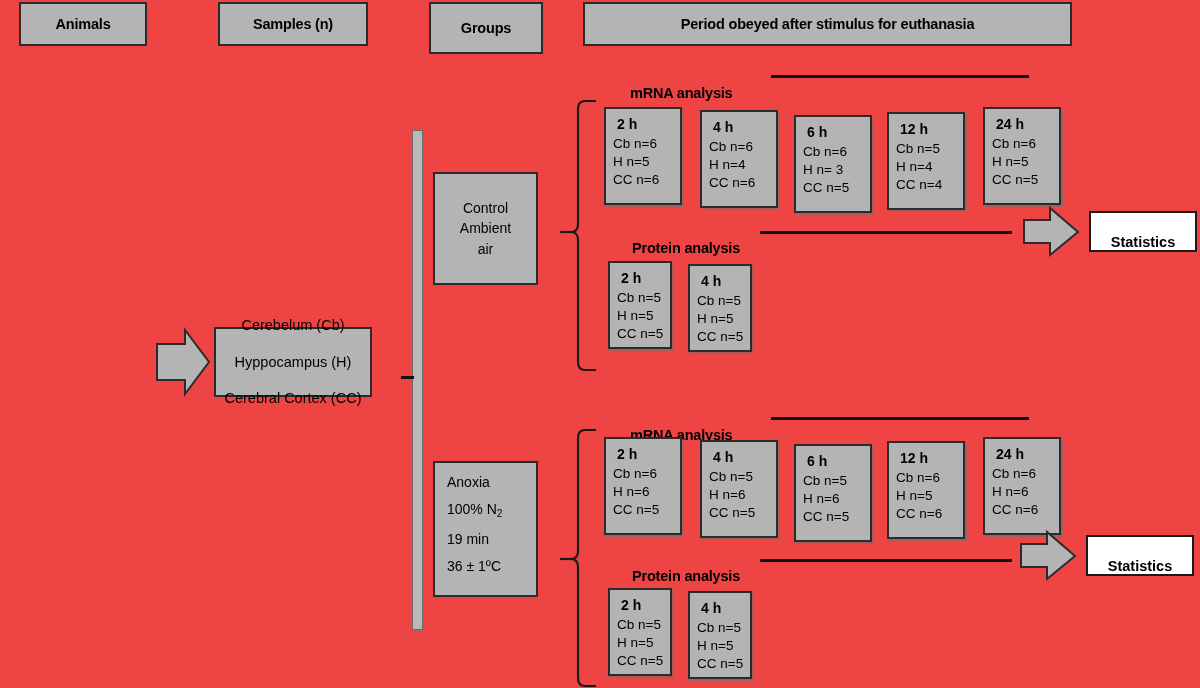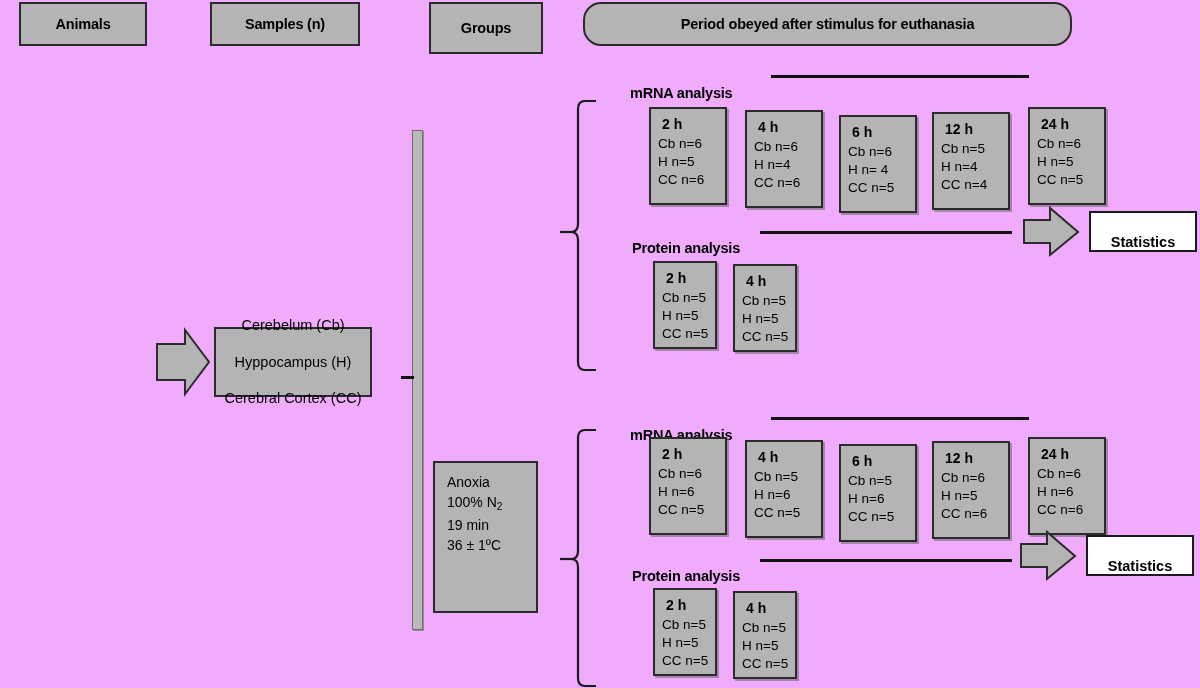--- a/index.html
+++ b/index.html
@@ -8,21 +8,21 @@
     background: #ffffff;
   }
   body {
     font-family: "Liberation Sans", sans-serif;
     -webkit-font-smoothing: antialiased;
   }
   #canvas {
     position: relative;
     width: 1200px;
     height: 688px;
-    background: #f0abfc;
+    background: #ef4444;
     overflow: hidden;
     text-decoration: underline;
   }
   .abs { position: absolute; box-sizing: border-box; }
 
   
   .gbox {
     background: #b4b4b4;
     border: 2px solid #2b2b2b;
     display: flex;
@@ -79,21 +79,20 @@
     border: 2px solid #2b2b2b;
     box-shadow: 2px 2px 0 rgba(110,110,110,0.6);
     display: flex;
     flex-direction: column;
     align-items: flex-start;
     justify-content: flex-start;
     padding: 6px 8px 0 7px;
     color: #000;
     font-size: 13.5px;
     line-height: 1.33;
-    margin-left: 45px;
   }
   .tp-box .tp-title {
     font-weight: bold;
     font-size: 14px;
     padding-left: 4px;
     margin-bottom: 1px;
   }
   .tp-box .tp-line { white-space: nowrap; }
 
   
@@ -125,41 +124,46 @@
 </style>
 </head>
 <body>
 
 <div id="canvas">
 
   <div class="abs gbox header-box" style="left:19px; top:2px; width:128px; height:44px;">
     <span>Animals</span>
   </div>
 
-  <div class="abs gbox header-box" style="left:210px; top:2px; width:150px; height:44px;">
+  <div class="abs gbox header-box" style="left:218px; top:2px; width:150px; height:44px;">
     <span>Samples (n)</span>
   </div>
 
   <div class="abs gbox header-box" style="left:429px; top:2px; width:114px; height:52px;">
     <span>Groups</span>
   </div>
 
-  <div class="abs gbox header-box" style="left:583px; top:2px; width:489px; height:44px;border-radius:18px;">
+  <div class="abs gbox header-box" style="left:583px; top:2px; width:489px; height:44px;">
     <span>Period obeyed after stimulus for euthanasia</span>
   </div>
 
 
   <div class="abs gbox info-box" style="left:214px; top:327px; width:158px; height:70px;gap:16px;">
     <span class="line">Cerebelum (Cb)</span>
     <span class="line">Hyppocampus (H)</span>
     <span class="line">Cerebral Cortex (CC)</span>
   </div>
 
-
-  <div class="abs gbox group-box left-align" style="left:433px; top:461px; width:105px; height:152px;">
+  <div class="abs gbox group-box" style="left:433px; top:172px; width:105px; height:113px;">
+    <span class="line">Control</span>
+    <span class="line">Ambient</span>
+    <span class="line">air</span>
+  </div>
+
+  <div class="abs gbox group-box left-align" style="left:433px; top:461px; width:105px; height:136px;gap:7px;">
     <span class="line">Anoxia</span>
     <span class="line">100% N<sub>2</sub></span>
     <span class="line">19 min</span>
     <span class="line">36 ± 1ºC</span>
   </div>
 
   <div class="abs vbar" style="left:412px; top:130px; width:11px; height:500px;"></div>
   <div class="stub abs" style="left:401px; top:376px; width:13px;"></div>
 
   <div class="abs section-label" style="left:630px; top:69px;">mRNA analysis</div>
@@ -173,21 +177,21 @@
   </div>
   <div class="abs tp-box" style="left:700px; top:110px; width:78px; height:98px;">
     <span class="tp-title">4 h</span>
     <span class="tp-line">Cb n=6</span>
     <span class="tp-line">H n=4</span>
     <span class="tp-line">CC n=6</span>
   </div>
   <div class="abs tp-box" style="left:794px; top:115px; width:78px; height:98px;">
     <span class="tp-title">6 h</span>
     <span class="tp-line">Cb n=6</span>
-    <span class="tp-line">H n= 4</span>
+    <span class="tp-line">H n= 3</span>
     <span class="tp-line">CC n=5</span>
   </div>
   <div class="abs tp-box" style="left:887px; top:112px; width:78px; height:98px;">
     <span class="tp-title">12 h</span>
     <span class="tp-line">Cb n=5</span>
     <span class="tp-line">H n=4</span>
     <span class="tp-line">CC n=4</span>
   </div>
   <div class="abs tp-box" style="left:983px; top:107px; width:78px; height:98px;">
     <span class="tp-title">24 h</span>

